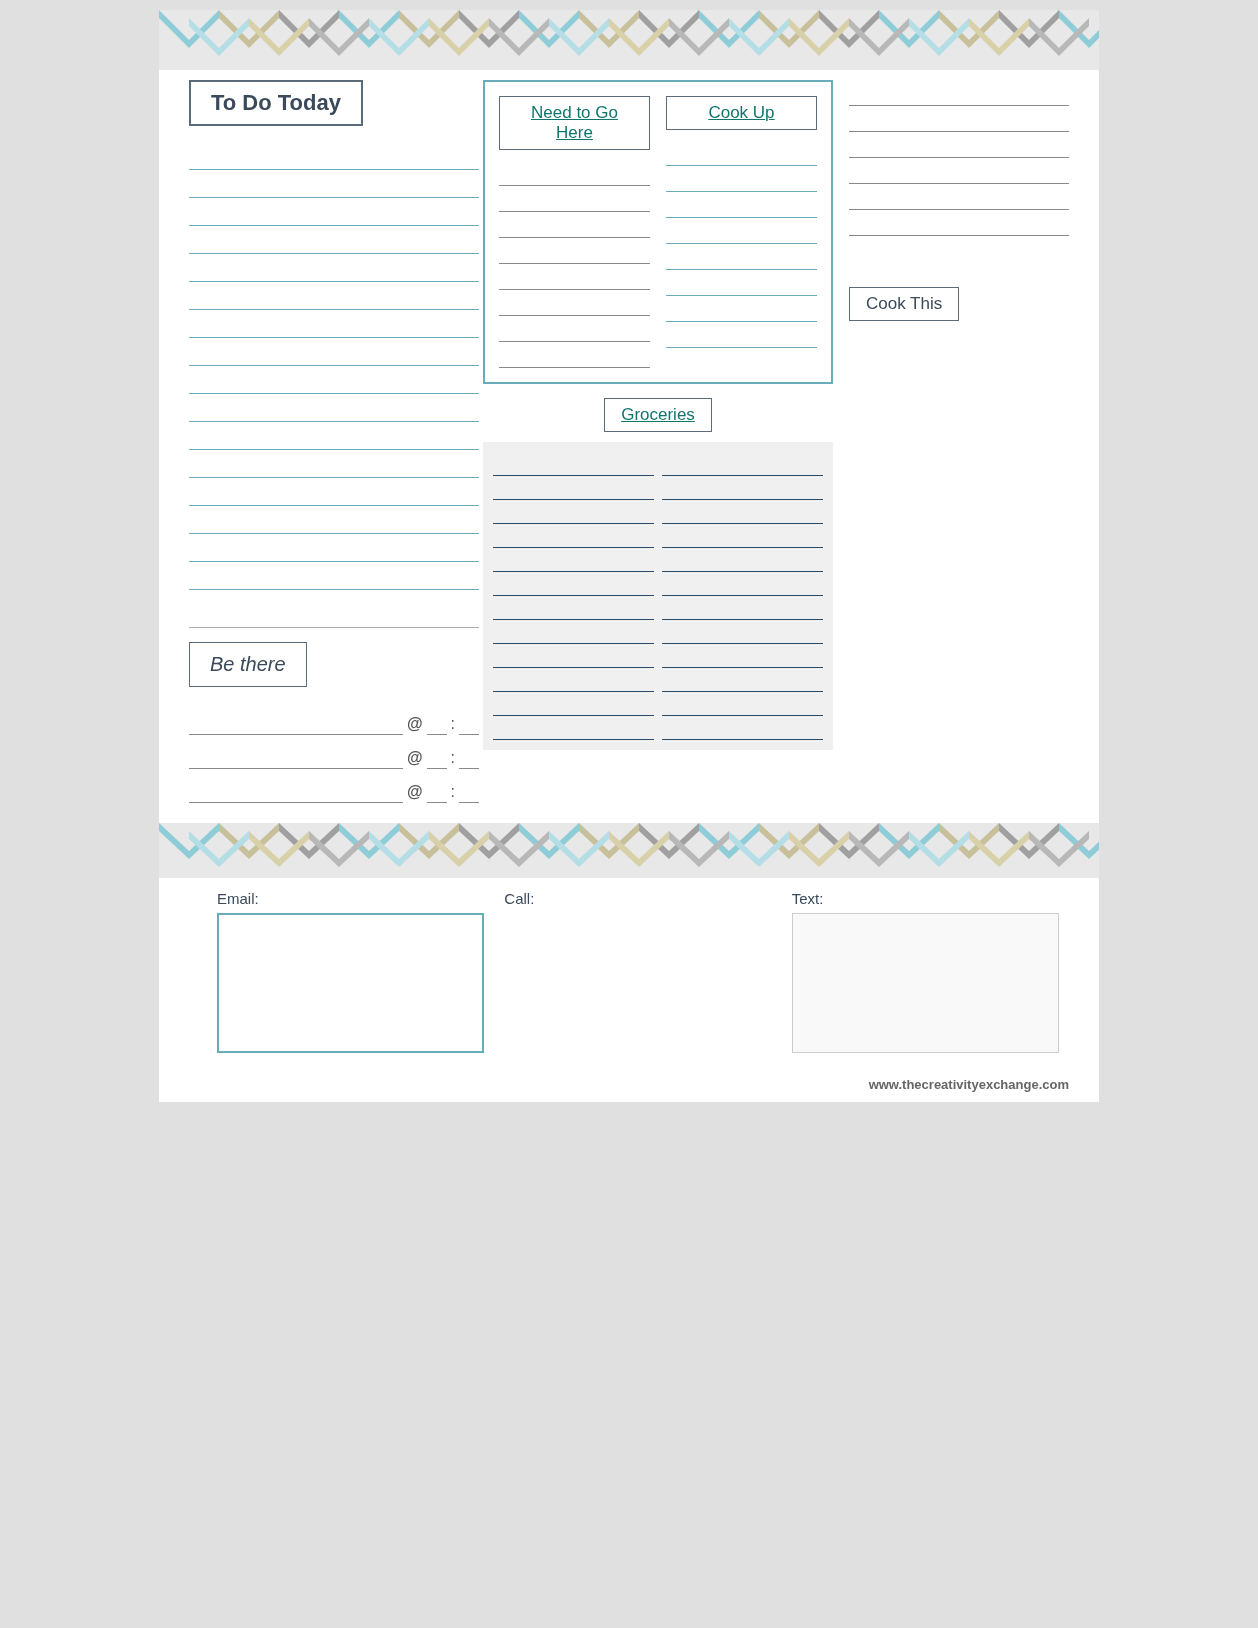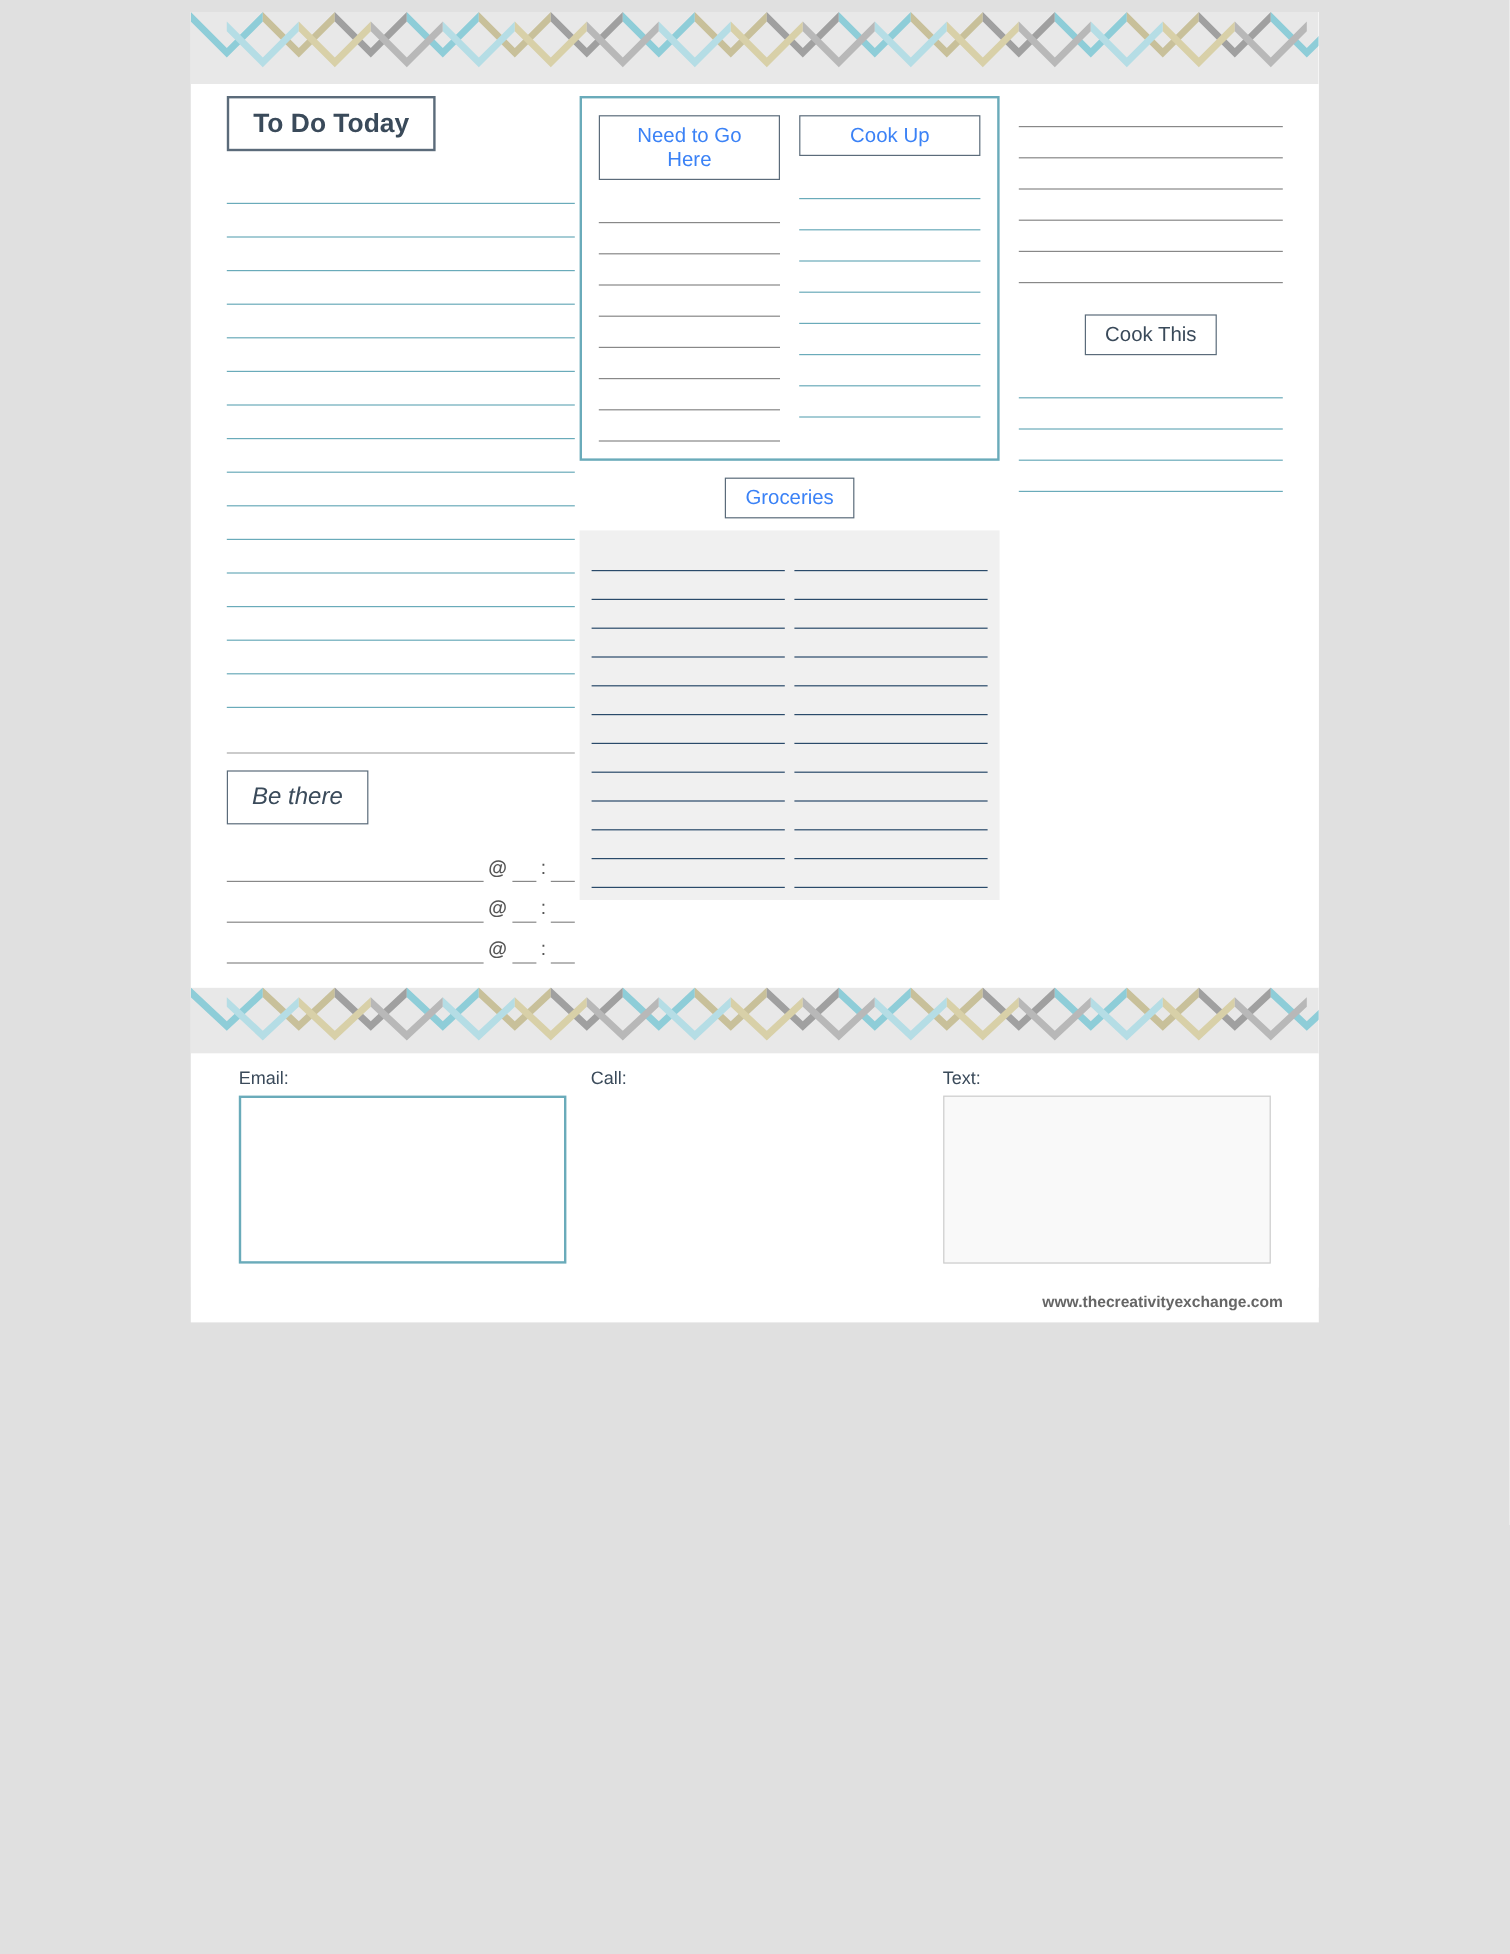--- a/index.html
+++ b/index.html
@@ -149,21 +149,22 @@
 
     .section-label-box {
       border: 1.5px solid #5b6b7a;
       padding: 6px 16px;
       display: inline-block;
       margin-bottom: 10px;
       text-align: center;
     }
     .section-label-box span {
       font-size: 17px;
-      color: #3b82f6;
+      color: #0f766e;
+      text-decoration: underline;
     }
 
     .section-lines {
       display: flex;
       flex-direction: column;
       gap: 0;
     }
     .s-line {
       border-bottom: 1.5px solid #888;
       height: 26px;
@@ -215,21 +216,21 @@
     .bottom-chevron {
       width: 100%;
       height: 55px;
       position: relative;
     }
 
     
     .bottom-sections {
       display: flex;
       gap: 0;
-      padding: 12px 30px 20px 30px;
+      padding: 12px 30px 20px 48px;
       background: white;
     }
 
     .bottom-box {
       flex: 1;
       display: flex;
       flex-direction: column;
       padding: 0 10px;
     }
     .bottom-box-label {
@@ -499,21 +500,21 @@
           <div class="clean-lines">
             <div class="s-line"></div>
             <div class="s-line"></div>
             <div class="s-line"></div>
             <div class="s-line"></div>
             <div class="s-line"></div>
             <div class="s-line"></div>
           </div>
         </div>
 
-        <div style="display:flex;flex-direction:column;margin-top:12px;">
+        <div style="display:flex;margin-top:37px;">
           <div style="display:flex;justify-content:center;">
             <div class="section-label-box2">
               <span>Cook This</span>
             </div>
           </div>
           <div class="cook-lines">
             <div class="s-line-blue"></div>
             <div class="s-line-blue"></div>
             <div class="s-line-blue"></div>
             <div class="s-line-blue"></div>

